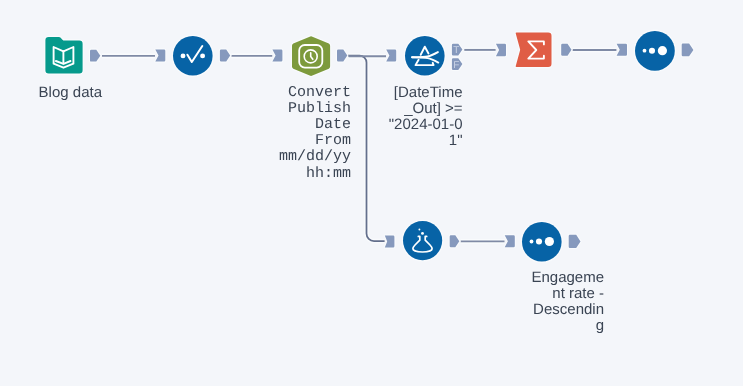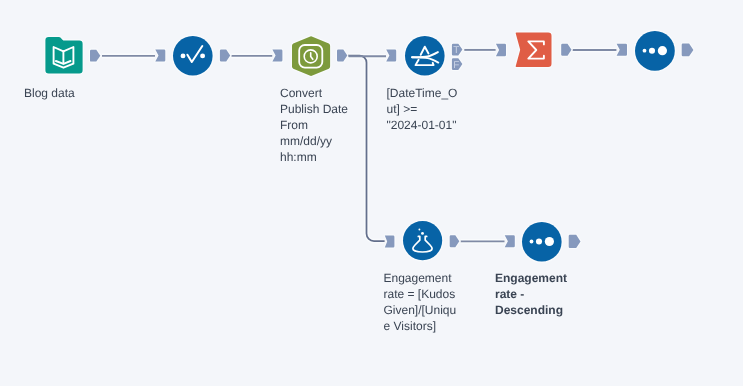--- a/index.html
+++ b/index.html
@@ -13,23 +13,23 @@
   }
   #canvas{position:relative;width:743px;height:386px;background:#f4f6fa;}
   #wires{position:absolute;left:0;top:0;width:743px;height:386px;}
   .node{position:absolute;}
   .node svg{display:block;overflow:visible;}
   .label{
     position:absolute;
     -webkit-font-smoothing:antialiased;
     overflow-wrap:break-word;
     word-break:break-word;
-    text-align:left;
+    text-align:right;
     color:#3a4453;
-    font-size:12px;
+    font-size:15px;
     line-height:16.2px;
     letter-spacing:0px;
     font-family:"Liberation Sans", sans-serif;
   }
 </style>
 </head>
 <body>
 
 <div id="canvas">
 
@@ -111,21 +111,21 @@
 
   <div class="node" style="left:291.9px;top:36px;width:38.1px;height:40.2px;">
     <svg width="39" height="41" viewBox="0 0 39 41">
       <path fill="none" stroke="#f9fbfd" stroke-width="2.4" stroke-linejoin="round" d="M17.7 0.7 A2.6 2.6 0 0 1 20.4 0.7 L36.8 7.5 A2.6 2.6 0 0 1 38.1 9.8 V30.4 A2.6 2.6 0 0 1 36.8 32.7 L20.4 39.5 A2.6 2.6 0 0 1 17.7 39.5 L1.3 32.7 A2.6 2.6 0 0 1 0 30.4 V9.8 A2.6 2.6 0 0 1 1.3 7.5 Z"></path>
       <path fill="#7d9a3c" d="M17.7 0.7 A2.6 2.6 0 0 1 20.4 0.7 L36.8 7.5 A2.6 2.6 0 0 1 38.1 9.8 V30.4 A2.6 2.6 0 0 1 36.8 32.7 L20.4 39.5 A2.6 2.6 0 0 1 17.7 39.5 L1.3 32.7 A2.6 2.6 0 0 1 0 30.4 V9.8 A2.6 2.6 0 0 1 1.3 7.5 Z"></path>
       <rect x="7.2" y="9.0" width="23.1" height="22.6" rx="5.6" fill="none" stroke="#fff" stroke-width="1.8"></rect>
       <circle cx="18.7" cy="20.4" r="6.5" fill="none" stroke="#fff" stroke-width="1.6"></circle>
       <path fill="none" stroke="#fff" stroke-width="1.6" stroke-linecap="round" d="M18.7 16.8 V20.4 L20.8 23.3"></path>
     </svg>
   </div>
-  <div class="label" style="left:280px;top:84.5px;width:80px;">Convert Publish Date From mm/dd/yy hh:mm</div>
+  <div class="label" style="left:271px;top:84.5px;width:80px;font-family:Liberation Mono, monospace;">Convert Publish Date From mm/dd/yy hh:mm</div>
 
   <div class="node" style="left:404.7px;top:36.1px;width:39.6px;height:39.6px;">
     <svg width="40" height="40" viewBox="0 0 40 40">
       <circle cx="19.8" cy="19.8" r="20.4" fill="none" stroke="#f9fbfd" stroke-width="1.4"></circle>
       <circle cx="19.8" cy="19.8" r="19.8" fill="#0763a6"></circle>
       <path fill="none" stroke="#fff" stroke-width="1.9" stroke-linecap="round" stroke-linejoin="round" d="M15.7 18.8 L19.8 10.7 L23.5 17.5"></path>
       <path fill="none" stroke="#fff" stroke-width="1.9" stroke-linecap="round" stroke-linejoin="round" d="M13.6 23.7 L10.5 29.1 H28.6 L27.7 26.8"></path>
       <path fill="none" stroke="#fff" stroke-width="1.9" stroke-linecap="round" d="M7.1 21.3 C22.0 21.6 24.5 20.6 32.9 16.1"></path>
       <path fill="none" stroke="#fff" stroke-width="1.9" stroke-linecap="round" d="M7.1 21.3 C22.0 21.0 25.0 22.2 33.3 26.6"></path>
     </svg>
@@ -152,26 +152,25 @@
 
   <div class="node" style="left:402.9px;top:221.2px;width:39.1px;height:39.1px;">
     <svg width="40" height="40" viewBox="0 0 40 40">
       <circle cx="19.6" cy="19.6" r="20.2" fill="none" stroke="#f9fbfd" stroke-width="1.4"></circle>
       <circle cx="19.6" cy="19.6" r="19.6" fill="#0763a6"></circle>
       <path fill="none" stroke="#fff" stroke-width="1.7" stroke-linecap="round" stroke-linejoin="round" d="M15.3 15.4 h1.5 v3.8 L12.0 24.0 C10.7 25.3 9.9 26.6 9.9 27.8 C9.9 29.6 14.2 31.0 19.5 31.0 C24.8 31.0 29.1 29.6 29.1 27.8 C29.1 26.6 28.3 25.3 27.0 24.0 L22.2 19.2 V15.4 h1.5"></path>
       <circle cx="16.4" cy="8.5" r="0.95" fill="#fff"></circle>
       <circle cx="19.5" cy="12.4" r="1.45" fill="#fff"></circle>
     </svg>
   </div>
-  <div class="label" style="left:383.5px;top:269.5px;width:78px;">Engagement rate = [Kudos Given]/[Unique Visitors]</div>
 
   <div class="node" style="left:521.5px;top:221.8px;width:39.6px;height:39.6px;">
     <svg width="40" height="40" viewBox="0 0 40 40">
       <circle cx="19.8" cy="19.8" r="20.4" fill="none" stroke="#f9fbfd" stroke-width="1.4"></circle>
       <circle cx="19.8" cy="19.8" r="19.8" fill="#0763a6"></circle>
       <circle cx="9.5" cy="19.5" r="1.9" fill="#fff"></circle>
       <circle cx="17.0" cy="19.5" r="3.05" fill="#fff"></circle>
       <circle cx="27.4" cy="19.5" r="4.6" fill="#fff"></circle>
     </svg>
   </div>
-  <div class="label" style="left:495px;top:269.5px;width:78px;font-weight:bold;">Engagement rate - Descending</div>
+  <div class="label" style="left:526px;top:269.5px;width:78px;">Engagement rate - Descending</div>
 
 </div>
 
 </body></html>

